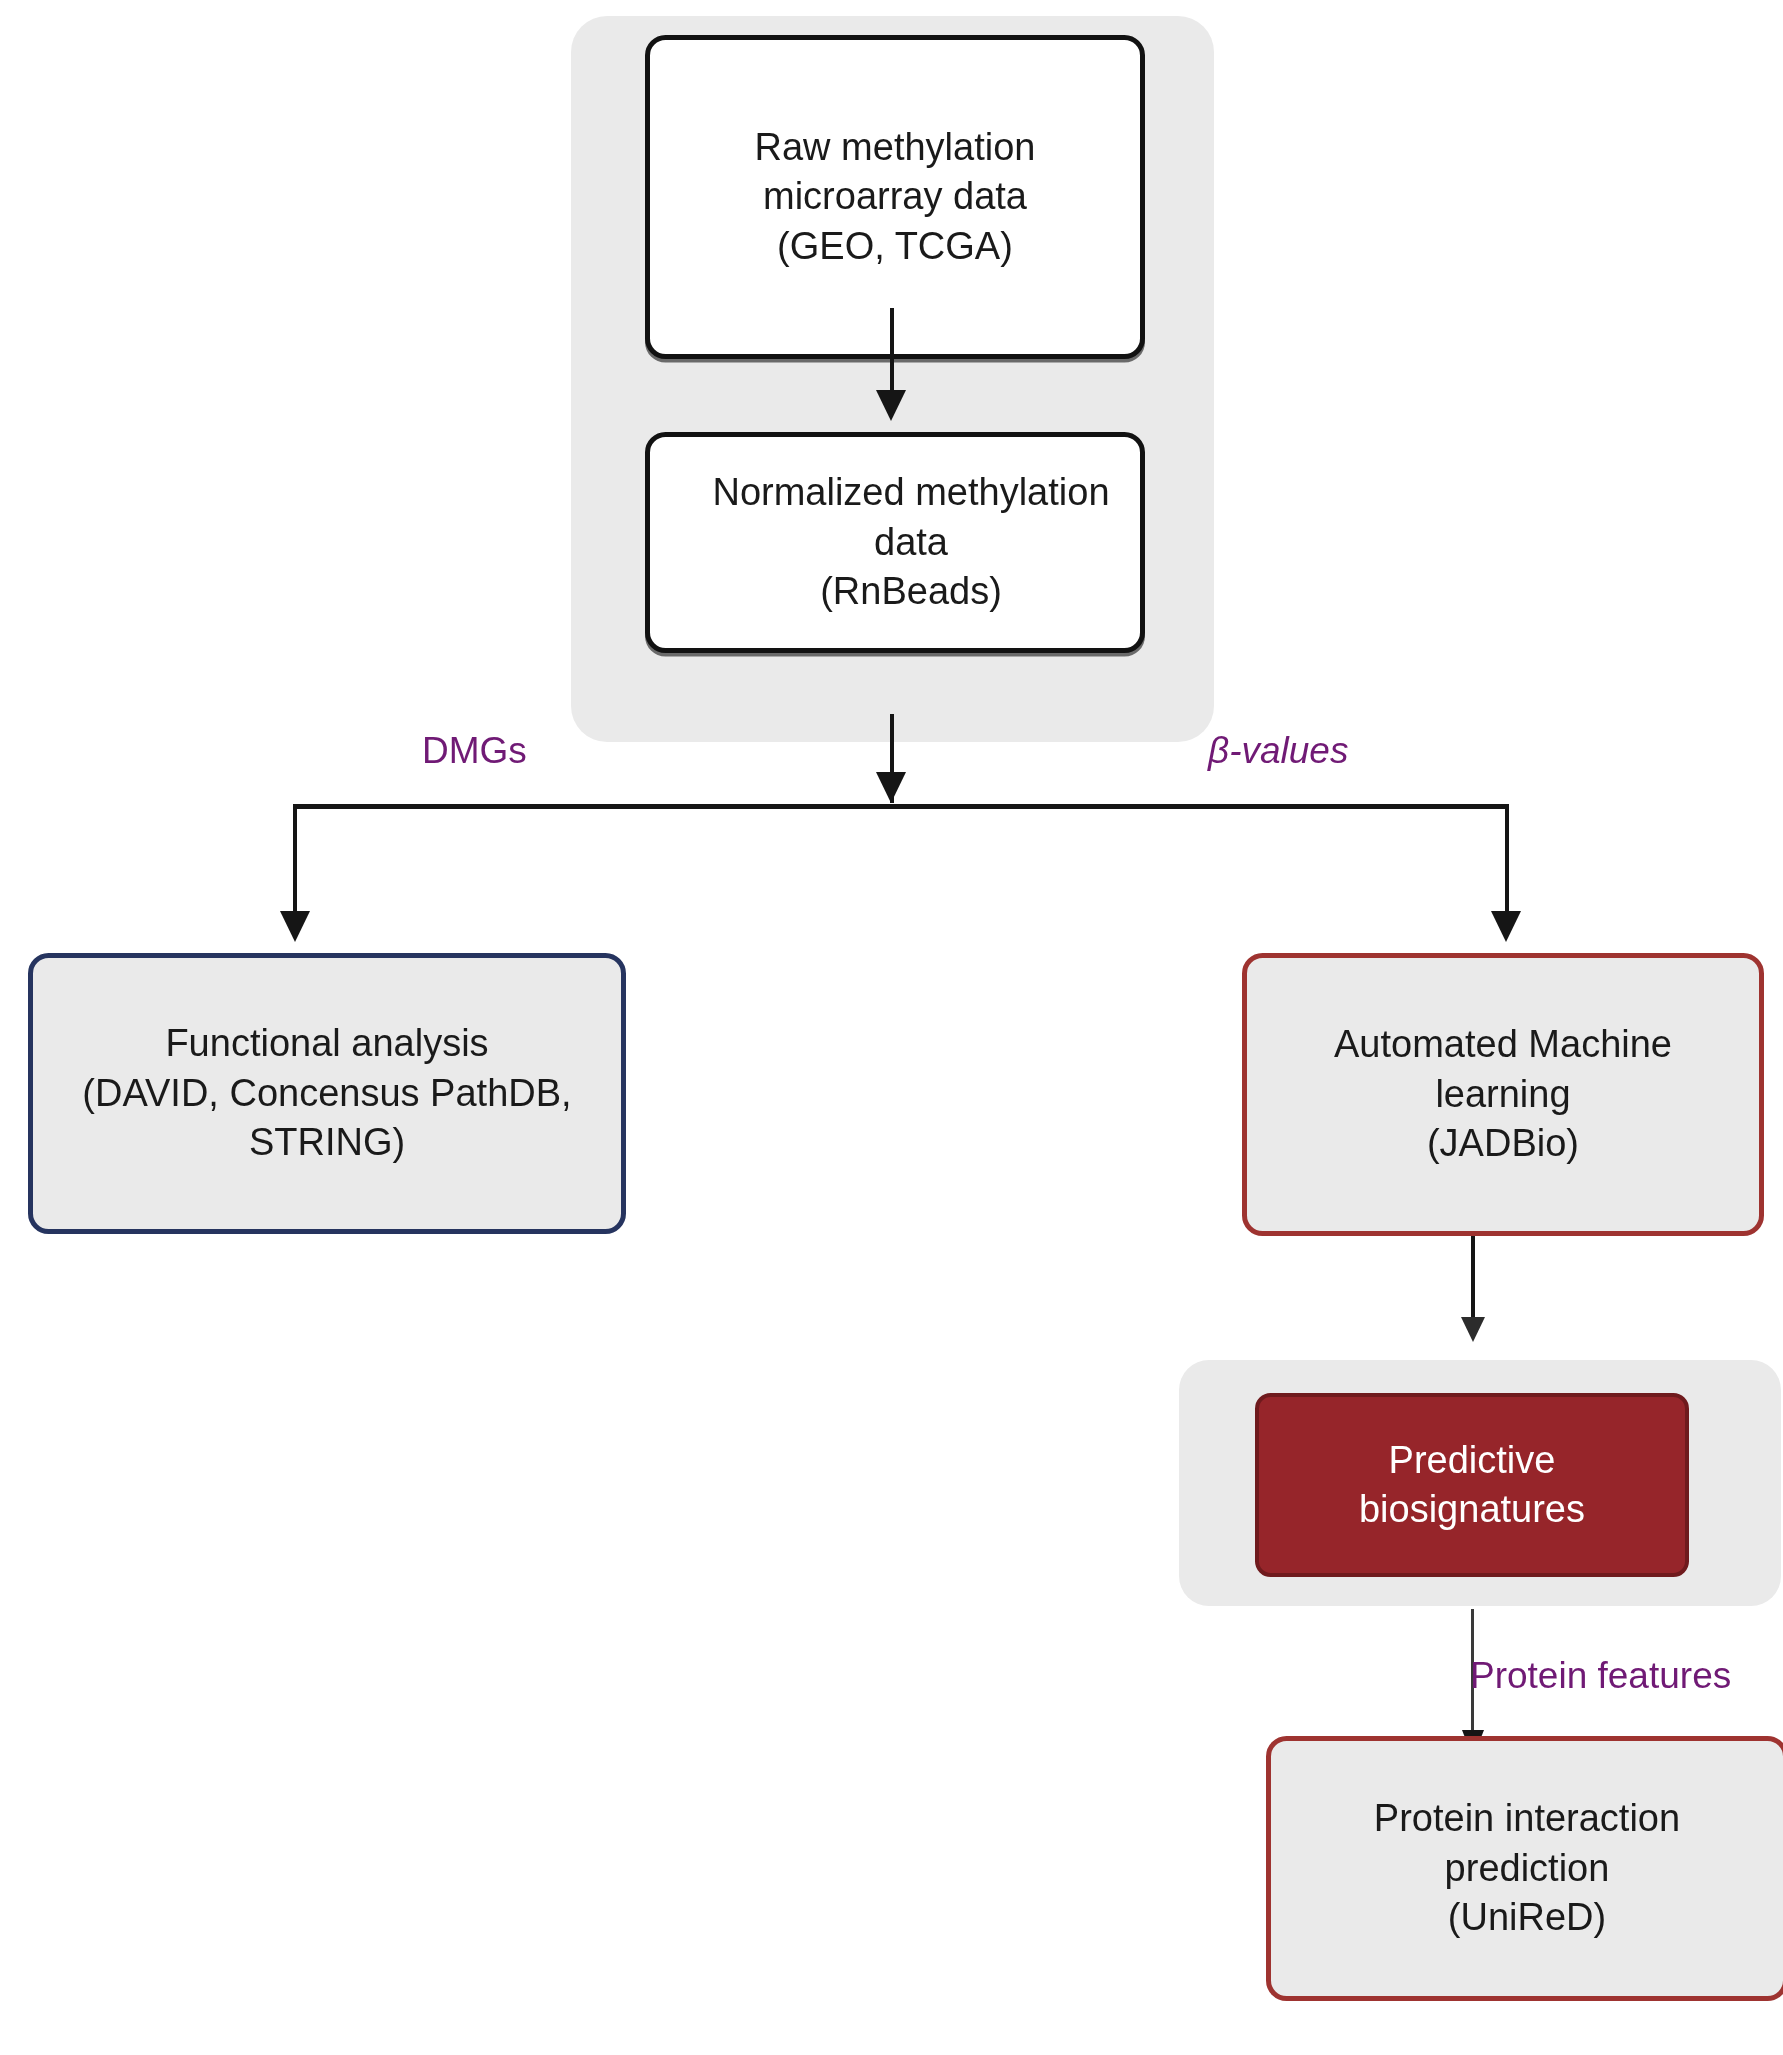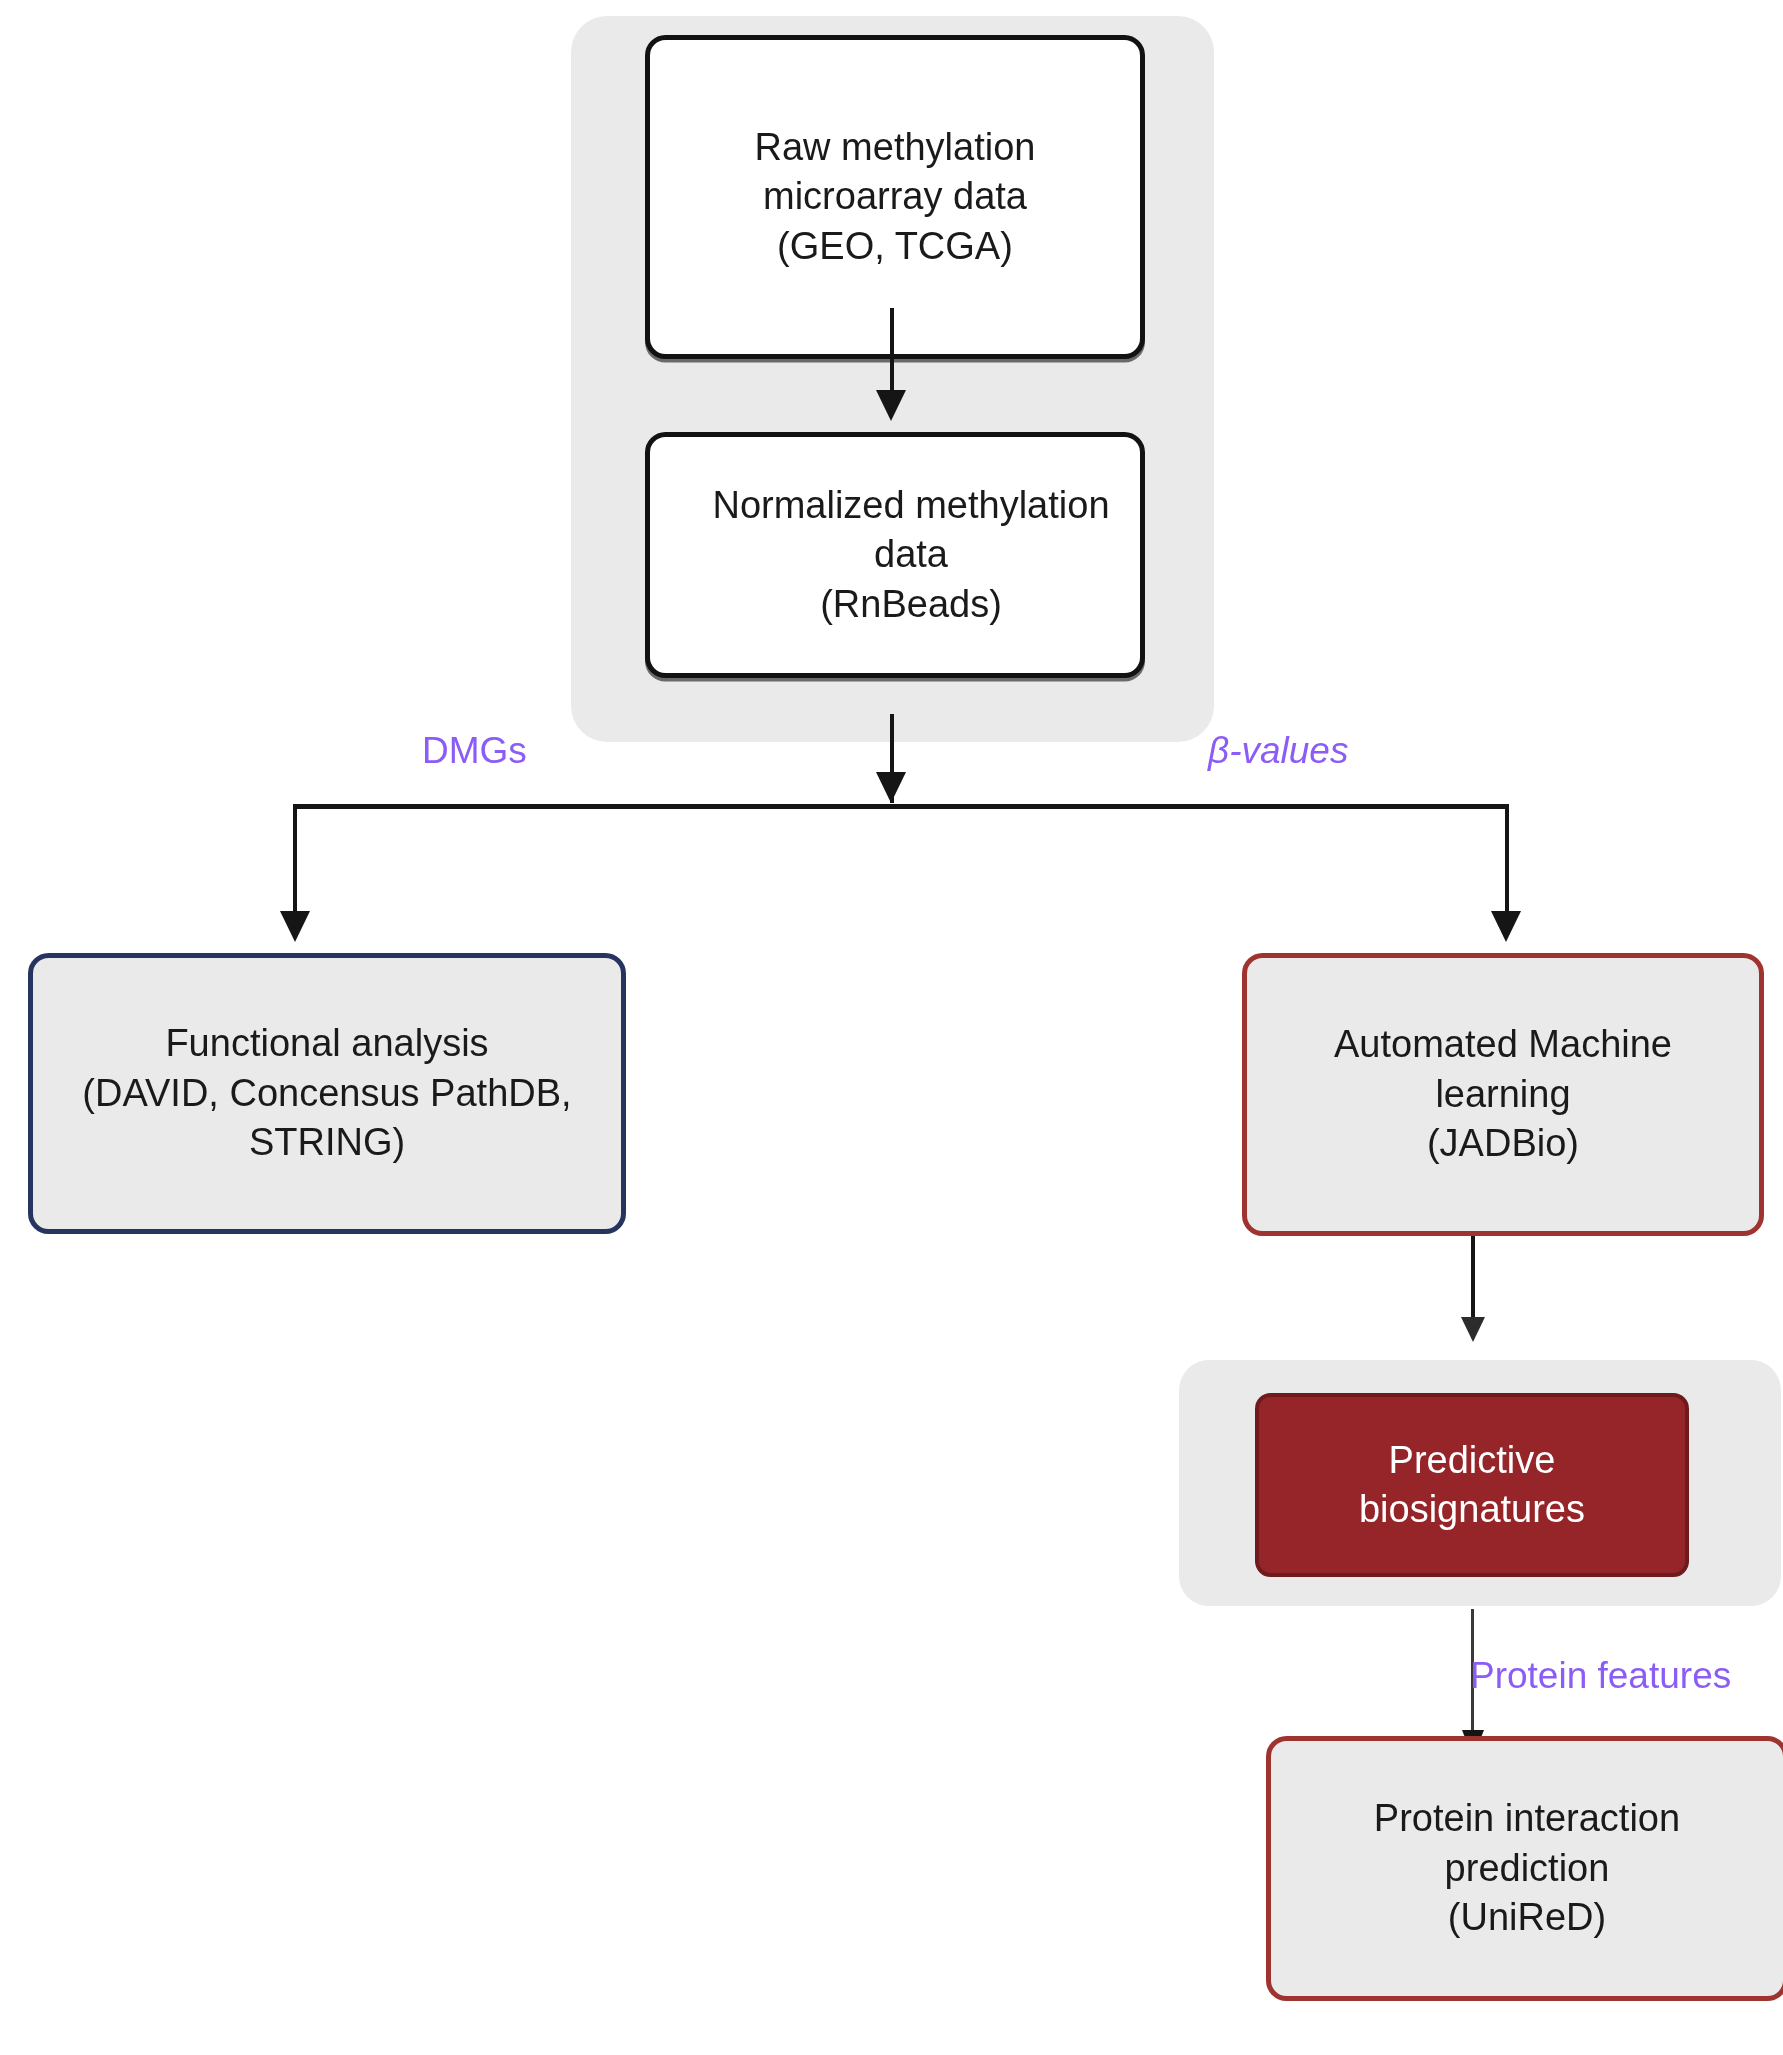--- a/index.html
+++ b/index.html
@@ -80,41 +80,41 @@
     width:0;height:0;
     border-left:11px solid transparent;
     border-right:11px solid transparent;
     border-top:28px solid #151515;
   }
 
   
   .edge-label{
     position:absolute;
     font-size:37px;
-    color:#8b5cf6;
+    color:#701a75;
     white-space:nowrap;
   }
 </style>
 </head>
 <body>
 
 <div class="stage">
 
   <div class="group-panel" style="left:571px;top:15.7px;width:643px;height:726px;"></div>
 
   <div class="node node-white" style="left:645px;top:35px;width:500px;height:324px;">
     <span class="label">Raw methylation
 microarray data
 (GEO, TCGA)</span>
   </div>
 
   <div class="vline" style="left:890px;top:308px;width:4.2px;height:89px;"></div>
   <div class="arrowhead" style="left:876px;top:390px;"></div>
 
-  <div class="node node-white" style="left:645px;top:432px;width:500px;height:246px;padding-left:32px;">
+  <div class="node node-white" style="left:645px;top:432px;width:500px;height:221px;padding-left:32px;">
     <span class="label">Normalized methylation
 data
 (RnBeads)</span>
   </div>
 
   <div class="vline" style="left:890px;top:714px;width:4.2px;height:89px;"></div>
   <div class="arrowhead" style="left:876px;top:772px;"></div>
 
   <div class="hline" style="left:293px;top:804px;width:1216px;height:5.4px;"></div>
 

